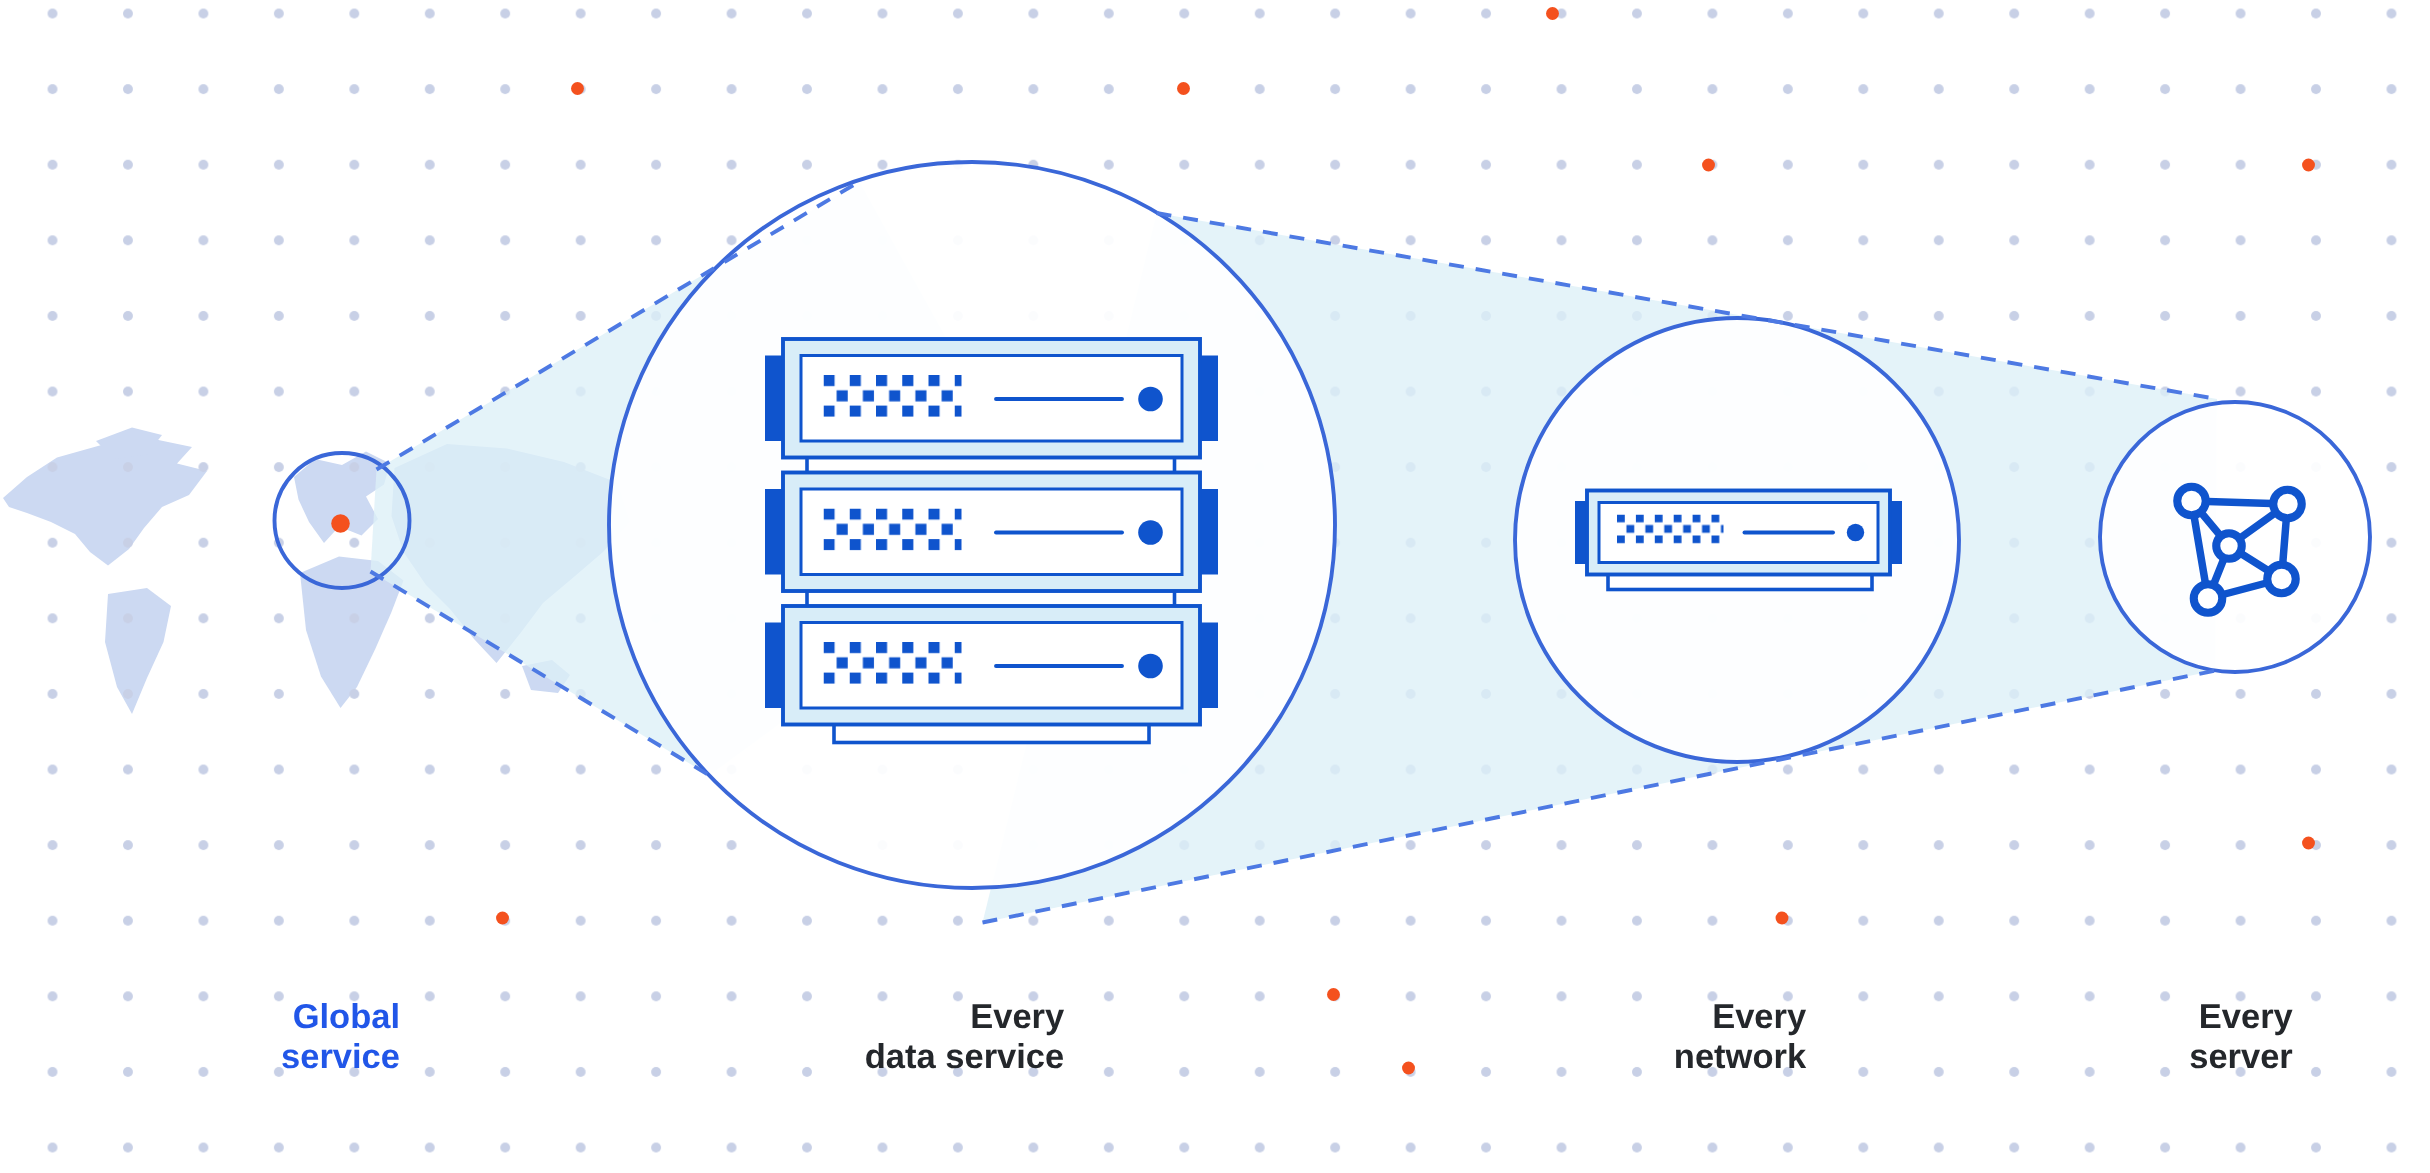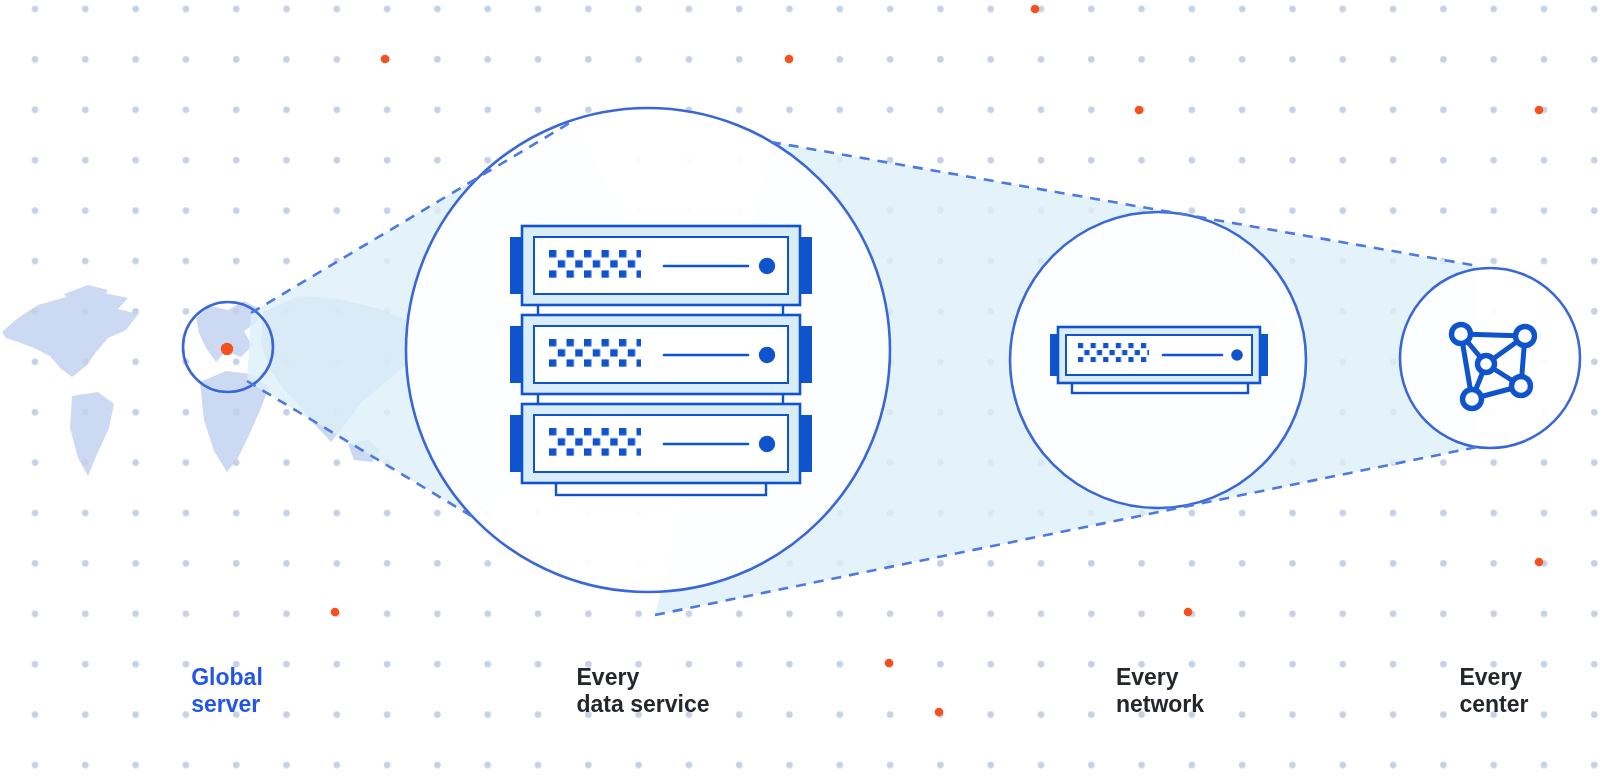--- a/index.html
+++ b/index.html
@@ -16,21 +16,21 @@
   .circ{fill:rgba(255,255,255,.92);stroke:var(--stroke_blue,#3a67d8);stroke-width:2.6;}
   .circ-open{fill:none;stroke:var(--stroke_blue,#3a67d8);stroke-width:2.6;}
   .ink{fill:var(--ink_blue,#0f54cd);}
   .sbody{fill:var(--light_blue_fill,#d8edf8);stroke:var(--ink_blue,#0f54cd);stroke-width:2.6;}
   .panel{fill:#fff;stroke:var(--ink_blue,#0f54cd);stroke-width:2;}
   .band{fill:#fff;stroke:var(--ink_blue,#0f54cd);stroke-width:2.4;}
   .lineblue{stroke:var(--ink_blue,#0f54cd);stroke-width:2.6;stroke-linecap:round;fill:none;}
   .mesh{stroke:var(--ink_blue,#0f54cd);stroke-width:5;fill:none;stroke-linecap:round;}
   .mesh-node{fill:#fff;stroke:var(--ink_blue,#0f54cd);stroke-width:5.4;}
 
-  .label{position:absolute;top:664px;transform:translateX(-50%);text-align:left;
+  .label{position:absolute;top:664px;transform:translateX(-50%);text-align:right;
          font-weight:700;font-size:23px;line-height:27px;color:var(--text_dark,#24272b);
          white-space:nowrap;}
   .label span{display:block;}
   .label.accent{color:var(--accent_blue,#2156e8);}
 </style>
 </head>
 <body>
 
 <div class="canvas">
 
@@ -152,28 +152,28 @@
     <circle class="mesh-node" cx="1461" cy="334" r="9.5"></circle>
     <circle class="mesh-node" cx="1525" cy="336" r="9.5"></circle>
     <circle class="mesh-node" cx="1472" cy="399" r="9.5"></circle>
     <circle class="mesh-node" cx="1521" cy="386" r="9.5"></circle>
     <circle class="mesh-node" cx="1486" cy="364" r="8.5"></circle>
   </g>
 </svg>
 
 <div class="label accent" style="left:227px">
   <span>Global</span>
-  <span>server</span>
+  <span>service</span>
 </div>
 <div class="label" style="left:643px">
   <span>Every</span>
   <span>data service</span>
 </div>
 <div class="label" style="left:1160px">
   <span>Every</span>
   <span>network</span>
 </div>
 <div class="label" style="left:1494px">
   <span>Every</span>
-  <span>center</span>
+  <span>server</span>
 </div>
 
 </div>
 
 </body></html>

